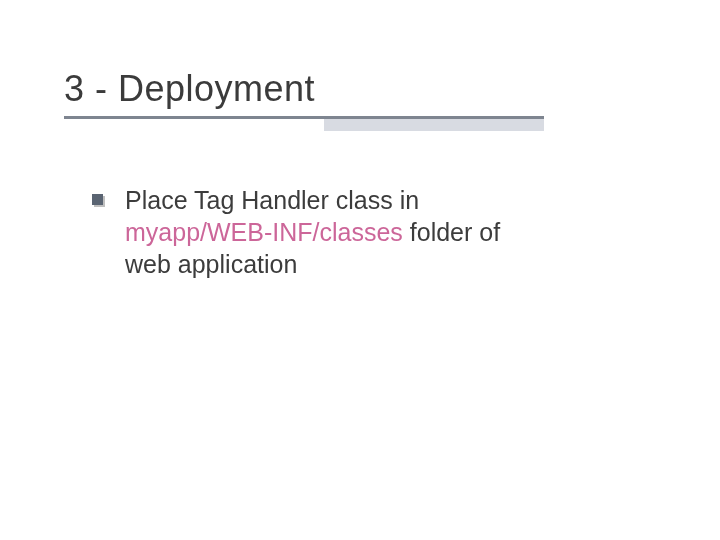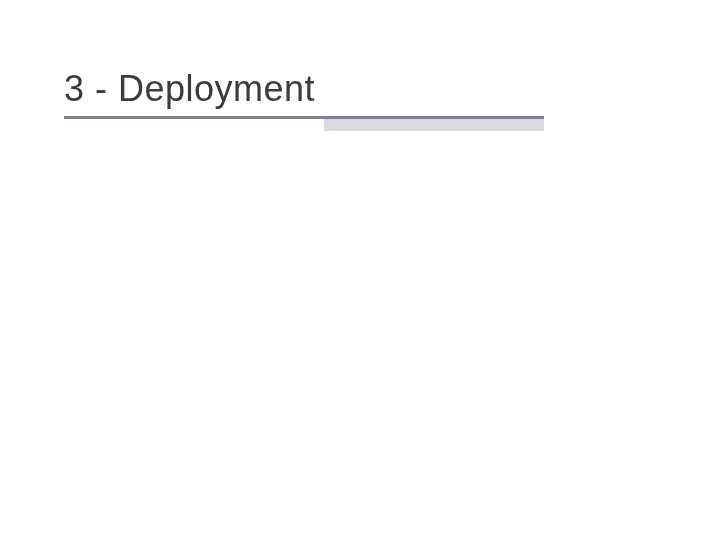--- a/index.html
+++ b/index.html
@@ -78,16 +78,22 @@
 
   <h1 class="title">3 - Deployment</h1>
 
   <div class="rule-wrap">
     <div class="rule-top"></div>
     <div class="rule-shadow"></div>
   </div>
 
   <div class="body">
 
+    <div class="bullet-row">
+      <div class="bullet-icon"></div>
+      <div class="bullet-text">
+        <span>Place Tag Handler class in </span><span class="path">myapp/WEB-INF/classes</span><span> folder of web application</span>
+      </div>
+    </div>
 
 
   </div>
 </div>
 
 </body></html>

